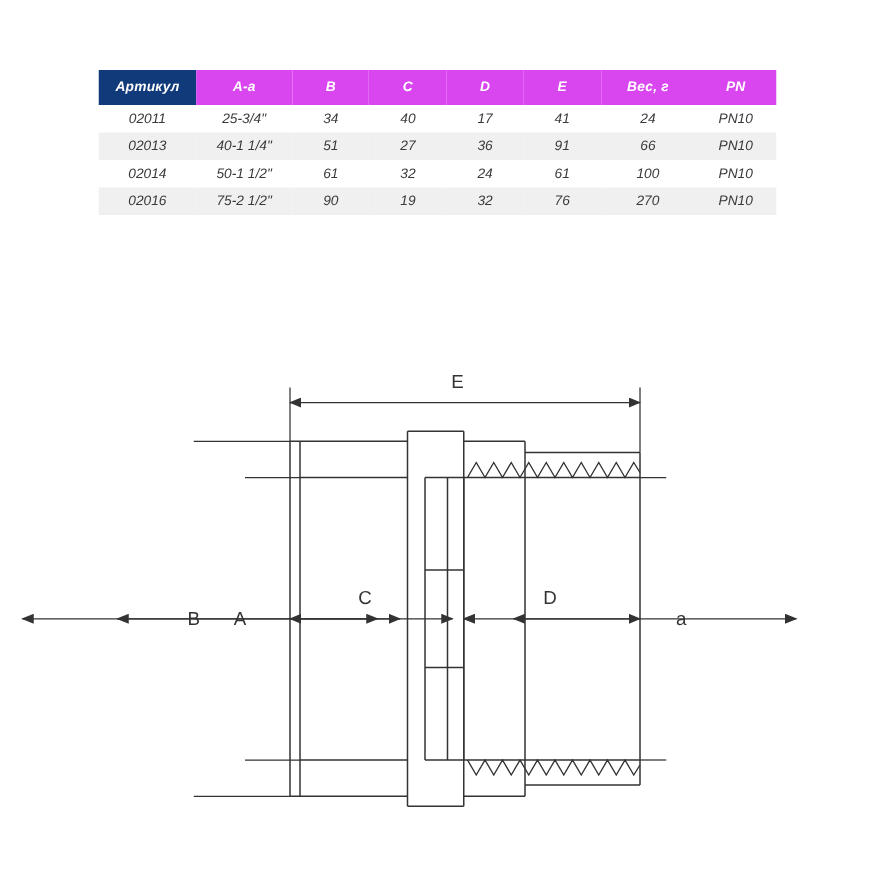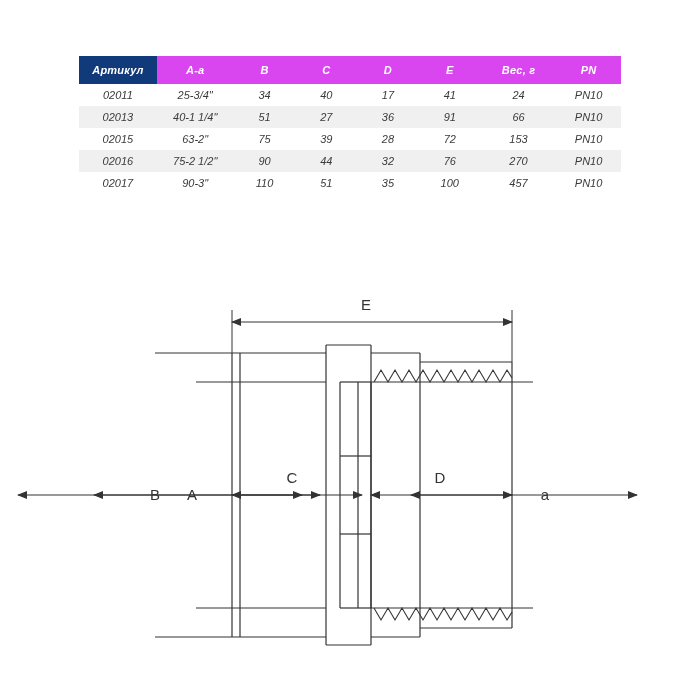--- a/index.html
+++ b/index.html
@@ -114,47 +114,37 @@
         <td>02013</td>
         <td>40-1 1/4"</td>
         <td>51</td>
         <td>27</td>
         <td>36</td>
         <td>91</td>
         <td>66</td>
         <td>PN10</td>
       </tr>
       <tr>
-        <td>02015</td>
-        <td>63-2"</td>
-        <td>75</td>
-        <td>39</td>
-        <td>28</td>
-        <td>72</td>
-        <td>153</td>
+        <td>02014</td>
+        <td>50-1 1/2"</td>
+        <td>61</td>
+        <td>32</td>
+        <td>24</td>
+        <td>61</td>
+        <td>100</td>
         <td>PN10</td>
       </tr>
       <tr>
         <td>02016</td>
         <td>75-2 1/2"</td>
         <td>90</td>
-        <td>44</td>
+        <td>19</td>
         <td>32</td>
         <td>76</td>
         <td>270</td>
-        <td>PN10</td>
-      </tr>
-      <tr>
-        <td>02017</td>
-        <td>90-3"</td>
-        <td>110</td>
-        <td>51</td>
-        <td>35</td>
-        <td>100</td>
-        <td>457</td>
         <td>PN10</td>
       </tr>
     </tbody>
   </table>
 </div>
 
 <div class="drawing">
   <svg width="700" height="410" viewBox="0 0 700 410" xmlns="http://www.w3.org/2000/svg">
     <defs>
       <marker id="arrR" markerWidth="10" markerHeight="8" refX="9" refY="4" orient="auto" markerUnits="userSpaceOnUse">

